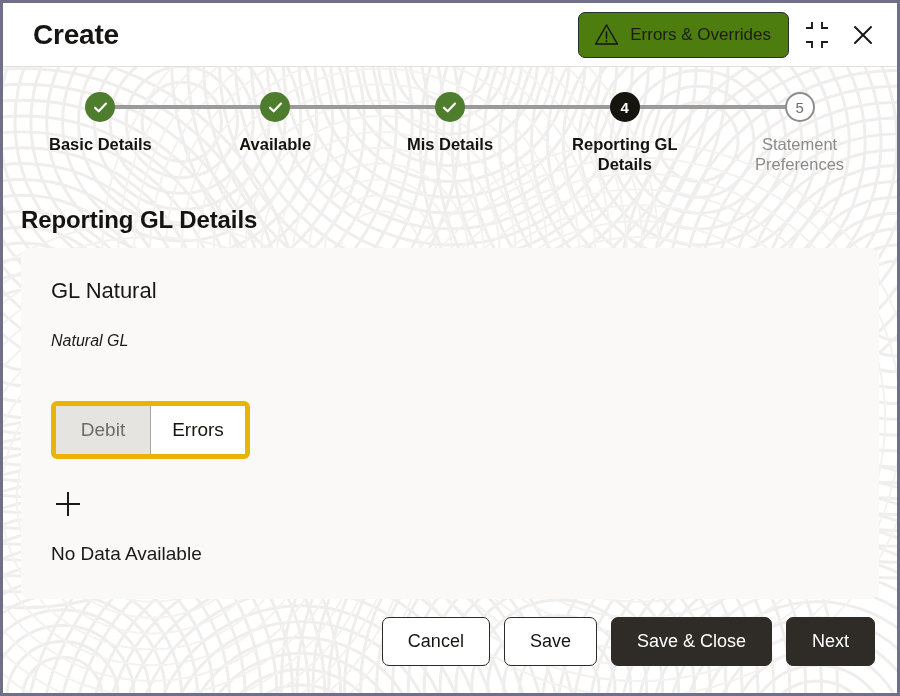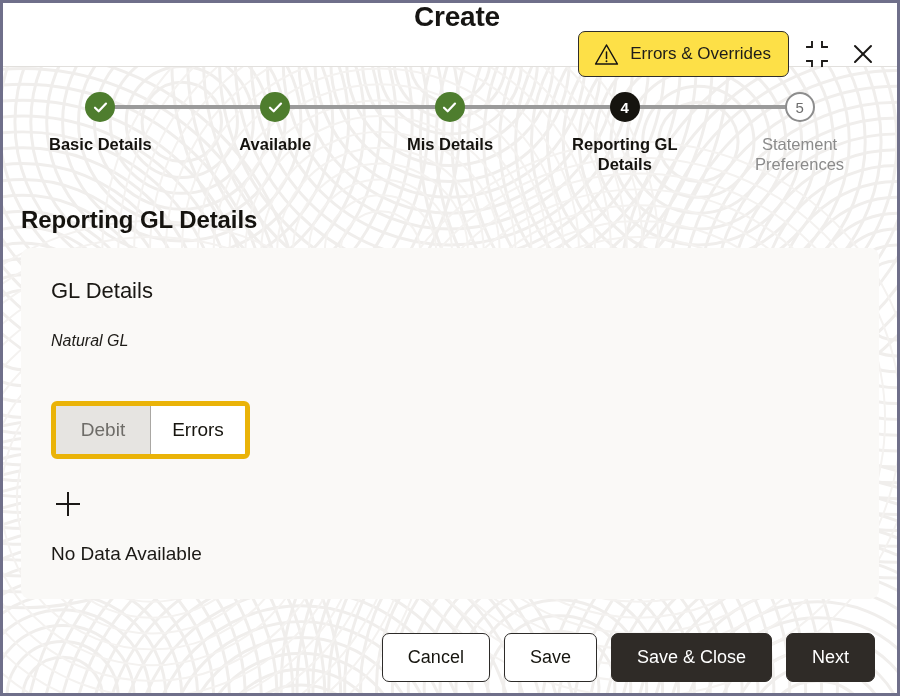--- a/index.html
+++ b/index.html
@@ -35,21 +35,20 @@
   .header {
     position: relative;
     z-index: 3;
     height: 64px;
     box-sizing: border-box;
     background: #ffffff;
     border-bottom: 1px solid #e2e0dd;
     display: flex;
     align-items: center;
     padding: 0 16px 0 30px;
-    flex-direction: column;
   }
   .header-title {
     font-size: 28px;
     font-weight: bold;
     color: #161513;
     letter-spacing: -0.2px;
     line-height: 1;
   }
   .header-right {
     margin-left: auto;
@@ -59,21 +58,21 @@
   }
   .errors-btn {
     display: flex;
     align-items: center;
     gap: 11px;
     height: 46px;
     padding: 0 17px 0 15px;
     box-sizing: border-box;
     border: 1px solid #2f2d2b;
     border-radius: 7px;
-    background: #fde047;
+    background: #4d7c0f;
     font-size: 17px;
     color: #1d1c1a;
     cursor: pointer;
     white-space: nowrap;
   }
   .icon-btn {
     width: 36px;
     height: 36px;
     display: flex;
     align-items: center;
@@ -245,21 +244,21 @@
     margin-top: 22px;
     font-size: 19px;
     color: #1b1915;
   }
 
   
   .footer {
     position: absolute;
     left: 0;
     right: 0;
-    bottom: 0;
+    bottom: 16px;
     z-index: 3;
     height: 71px;
     display: flex;
     align-items: center;
     justify-content: flex-end;
     gap: 14px;
     padding: 0 22px;
     box-sizing: border-box;
   }
   .btn {
@@ -429,21 +428,21 @@
         <div class="step-label muted">Statement Preferences</div>
       </div>
 
     </div>
   </div>
 
   <div class="content">
     <div class="section-title">Reporting GL Details</div>
 
     <div class="card">
-      <div class="card-title">GL Details</div>
+      <div class="card-title">GL Natural</div>
 
       <div class="field-label">Natural GL</div>
 
       <div class="toggle-group">
         <button class="toggle-btn selected">Debit</button>
         <div class="toggle-divider"></div>
         <button class="toggle-btn">Errors</button>
       </div>
 
       <div class="add-row">

